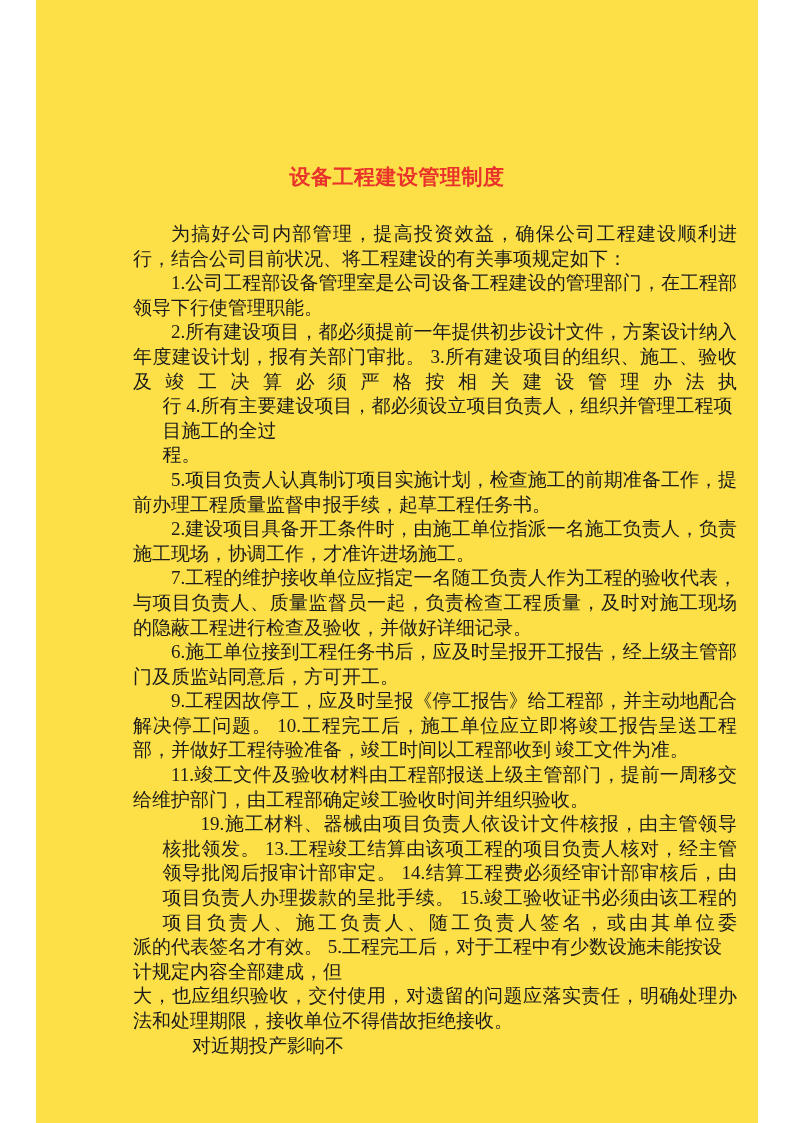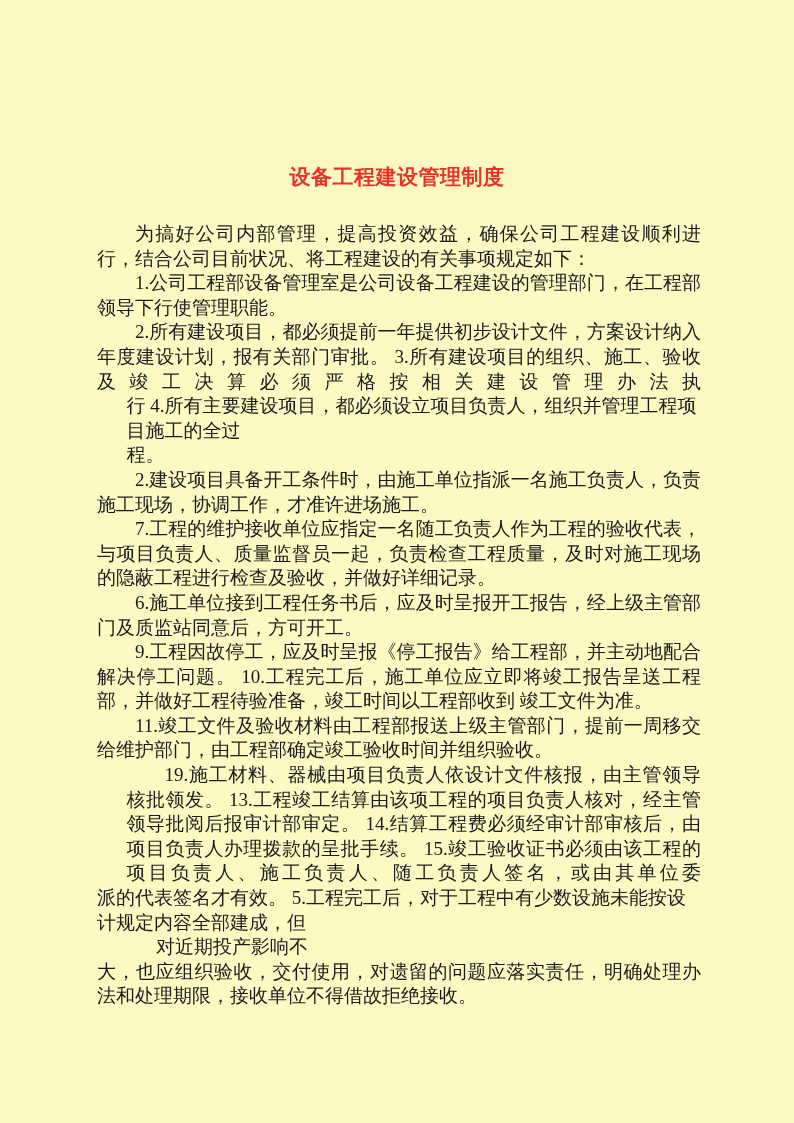--- a/index.html
+++ b/index.html
@@ -4,23 +4,23 @@
 <title>设备工程建设管理制度</title>
 <style>
   html, body {
     margin: 0;
     padding: 0;
     background: #ffffff;
   }
 
   .page {
     position: relative;
-    width: 794px;
+    width: 722px;
     height: 1123px;
-    background: #fef9c3;
+    background: #fde047;
     margin: 0 auto;
     overflow: hidden;
     font-family: "Liberation Serif", "DejaVu Serif", serif;
   }
 
   
   .doc-title {
     position: absolute;
     left: 0;
     right: 0;
@@ -93,33 +93,34 @@
     <p class="para indent-2">为搞好公司内部管理，提高投资效益，确保公司工程建设顺利进行，结合公司目前状况、将工程建设的有关事项规定如下：</p>
 
     <p class="para indent-2">1.公司工程部设备管理室是公司设备工程建设的管理部门，在工程部领导下行使管理职能。</p>
 
     <p class="para indent-2 stretch">2.所有建设项目，都必须提前一年提供初步设计文件，方案设计纳入年度建设计划，报有关部门审批。 3.所有建设项目的组织、施工、验收及竣工决算必须严格按相关建设管理办法执</p>
 
     <p class="para shift-1 nojust">行 4.所有主要建设项目，都必须设立项目负责人，组织并管理工程项目施工的全过</p>
 
     <p class="para shift-1 nojust">程。</p>
 
+    <p class="para indent-2">5.项目负责人认真制订项目实施计划，检查施工的前期准备工作，提前办理工程质量监督申报手续，起草工程任务书。</p>
 
     <p class="para indent-2">2.建设项目具备开工条件时，由施工单位指派一名施工负责人，负责施工现场，协调工作，才准许进场施工。</p>
 
     <p class="para indent-2">7.工程的维护接收单位应指定一名随工负责人作为工程的验收代表，与项目负责人、质量监督员一起，负责检查工程质量，及时对施工现场的隐蔽工程进行检查及验收，并做好详细记录。</p>
 
     <p class="para indent-2">6.施工单位接到工程任务书后，应及时呈报开工报告，经上级主管部门及质监站同意后，方可开工。</p>
 
     <p class="para indent-2">9.工程因故停工，应及时呈报《停工报告》给工程部，并主动地配合解决停工问题。 10.工程完工后，施工单位应立即将竣工报告呈送工程部，并做好工程待验准备，竣工时间以工程部收到 竣工文件为准。</p>
 
     <p class="para indent-2">11.竣工文件及验收材料由工程部报送上级主管部门，提前一周移交给维护部门，由工程部确定竣工验收时间并组织验收。</p>
 
     <p class="para indent-2 shift-1 stretch">19.施工材料、器械由项目负责人依设计文件核报，由主管领导核批领发。 13.工程竣工结算由该项工程的项目负责人核对，经主管领导批阅后报审计部审定。 14.结算工程费必须经审计部审核后，由项目负责人办理拨款的呈批手续。 15.竣工验收证书必须由该工程的项目负责人、施工负责人、随工负责人签名，或由其单位委</p>
 
     <p class="para nojust">派的代表签名才有效。 5.工程完工后，对于工程中有少数设施未能按设计规定内容全部建成，但</p>
 
+    <p class="para">大，也应组织验收，交付使用，对遗留的问题应落实责任，明确处理办法和处理期限，接收单位不得借故拒绝接收。</p>
+
     <p class="para shift-2 nojust">对近期投产影响不</p>
-
-    <p class="para">大，也应组织验收，交付使用，对遗留的问题应落实责任，明确处理办法和处理期限，接收单位不得借故拒绝接收。</p>
 
   </div>
 </div>
 
 </body></html>

